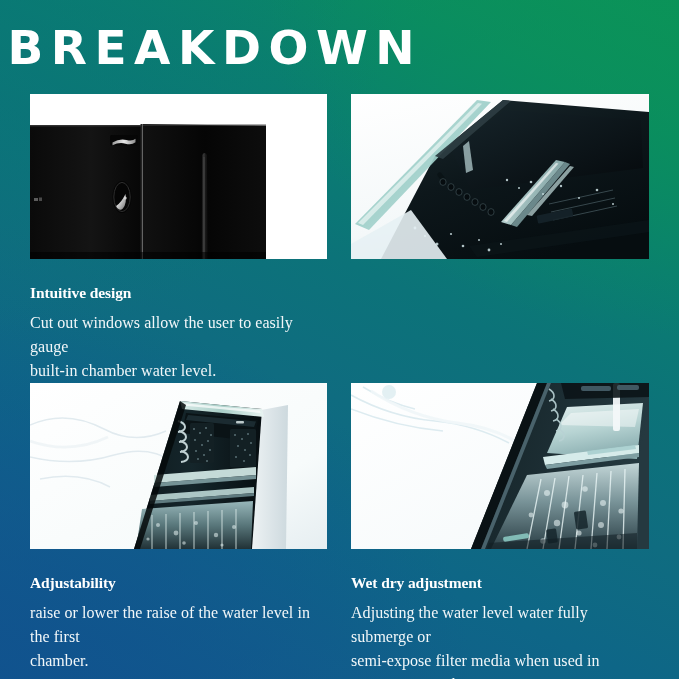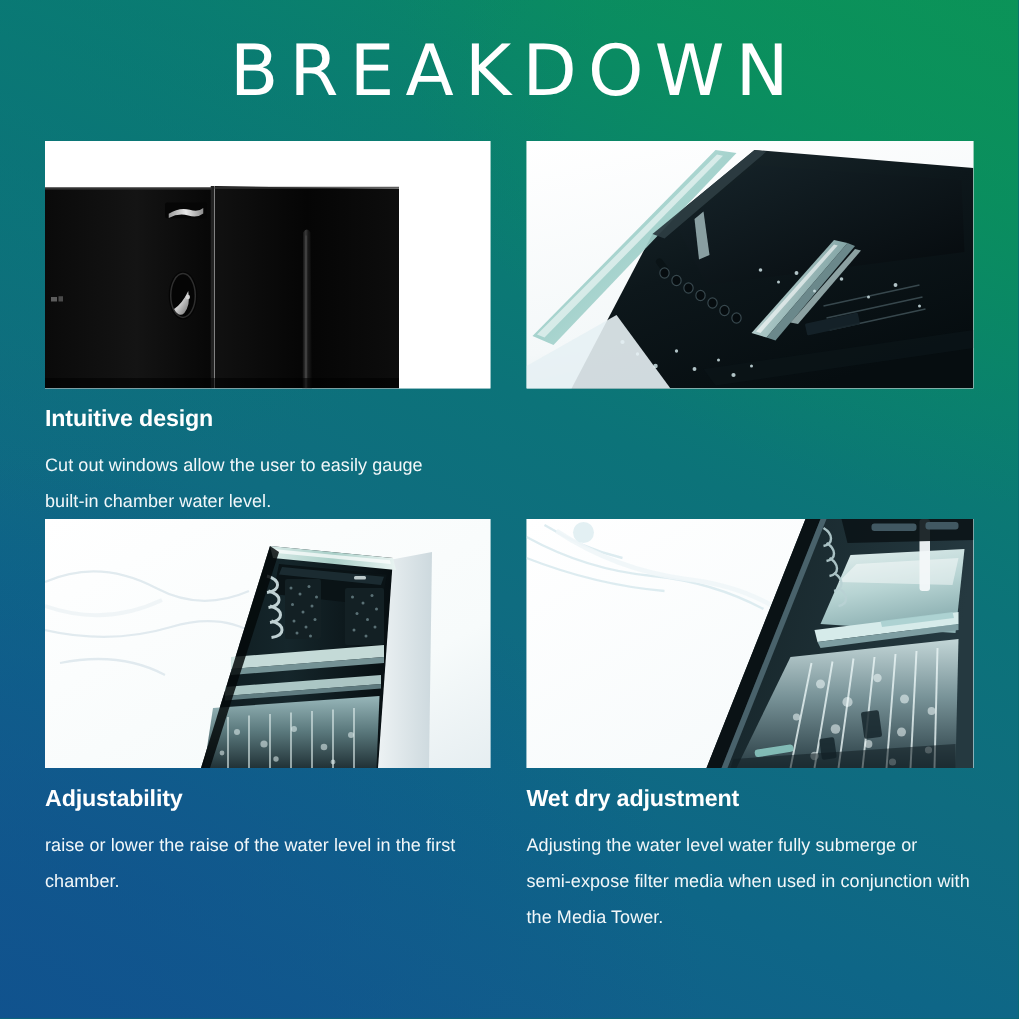--- a/index.html
+++ b/index.html
@@ -44,25 +44,24 @@
     pointer-events: none;
   }
   #content { position: relative; z-index: 2; }
 
   
   .poster-title {
     position: absolute;
     left: 0;
     right: 0;
     top: 21px;
-    text-align: center;
     color: #ffffff;
     font-size: 47px;
     line-height: 54px;
-    font-weight: 400;
+    font-weight: 700;
     letter-spacing: 7.5px;
     text-indent: 7.5px;
     font-family: "DejaVu Sans", sans-serif;
     white-space: nowrap;
   }
 
   
   .grid {
     position: absolute;
     left: 30px;
@@ -75,32 +74,32 @@
 
   .photo {
     width: 100%;
     height: 165px;
     background: #ffffff;
     position: relative;
     overflow: hidden;
   }
   .row-2 .photo { height: 166px; }
 
-  .cell-text { padding-top: 11px; }
+  .cell-text { padding-top: 24px; font-family: Liberation Serif, serif; }
   .feature-title {
     color: #ffffff;
     font-size: 15.5px;
     line-height: 19px;
     font-weight: bold;
     letter-spacing: -0.1px;
     margin: 0 0 9px 0;
   }
   .feature-body {
     color: #f2f7f9;
-    font-size: 12px;
+    font-size: 16px;
     line-height: 24px;
     font-weight: normal;
     margin: 0;
     letter-spacing: 0.05px;
   }
   .row-2 { }
 
   
   .photo svg { display: block; width: 100%; height: 100%; }
 </style>

